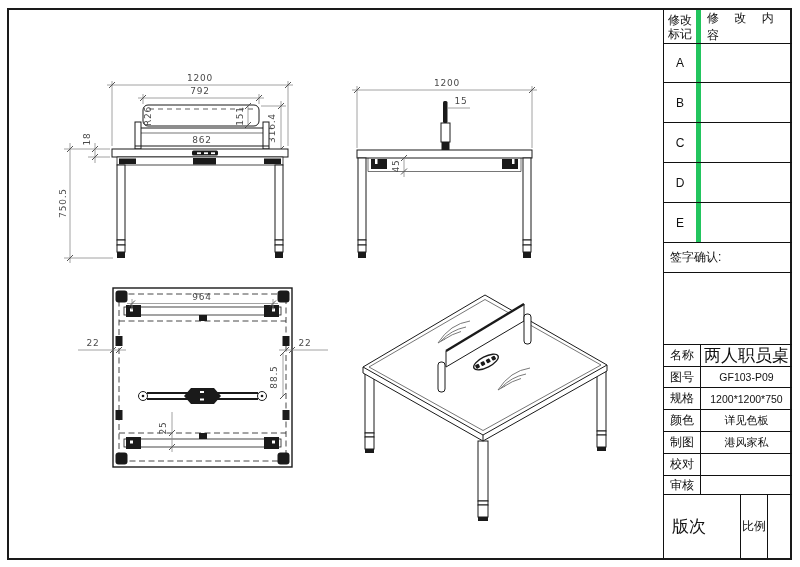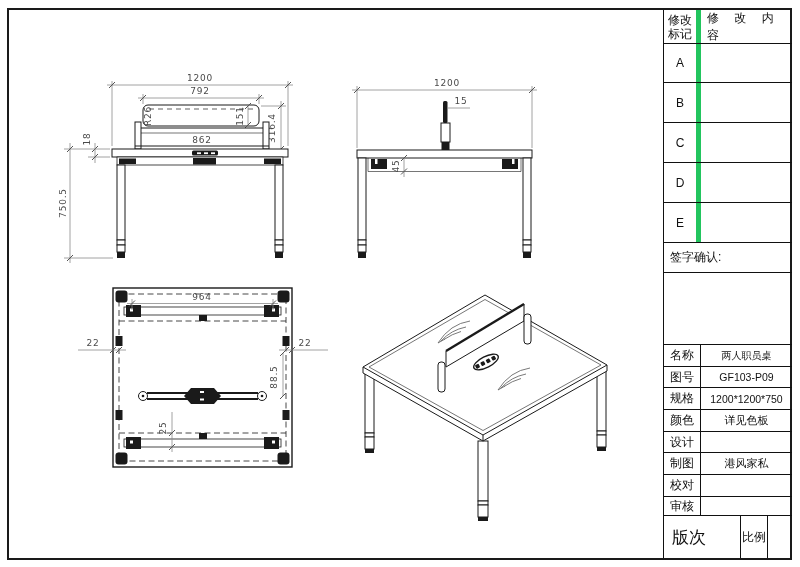--- a/index.html
+++ b/index.html
@@ -339,37 +339,33 @@
       <div class="tb-label-col">E</div>
       <div class="tb-content-col"></div>
     </div>
     <div class="tb-row tb-full" style="height:30px">
       <span>签字确认:</span>
     </div>
     <div class="tb-row" style="height:72px"></div>
 
     <div class="tb-row" style="height:22px">
       <div class="tb-field-label">名称</div>
-      <div class="tb-field-value" style="font-size:10px">两人职员桌</div>
+      <div class="tb-field-value" style="font-size:17px">两人职员桌</div>
     </div>
     <div class="tb-row" style="height:21px">
       <div class="tb-field-label">图号</div>
       <div class="tb-field-value">GF103-P09</div>
     </div>
     <div class="tb-row" style="height:22px">
       <div class="tb-field-label">规格</div>
       <div class="tb-field-value">1200*1200*750</div>
     </div>
     <div class="tb-row" style="height:22px">
       <div class="tb-field-label">颜色</div>
       <div class="tb-field-value" style="font-size:11px">详见色板</div>
-    </div>
-    <div class="tb-row" style="height:21px">
-      <div class="tb-field-label">设计</div>
-      <div class="tb-field-value"></div>
     </div>
     <div class="tb-row" style="height:22px">
       <div class="tb-field-label">制图</div>
       <div class="tb-field-value" style="font-size:11px">港风家私</div>
     </div>
     <div class="tb-row" style="height:22px">
       <div class="tb-field-label">校对</div>
       <div class="tb-field-value"></div>
     </div>
     <div class="tb-row" style="height:19px">

